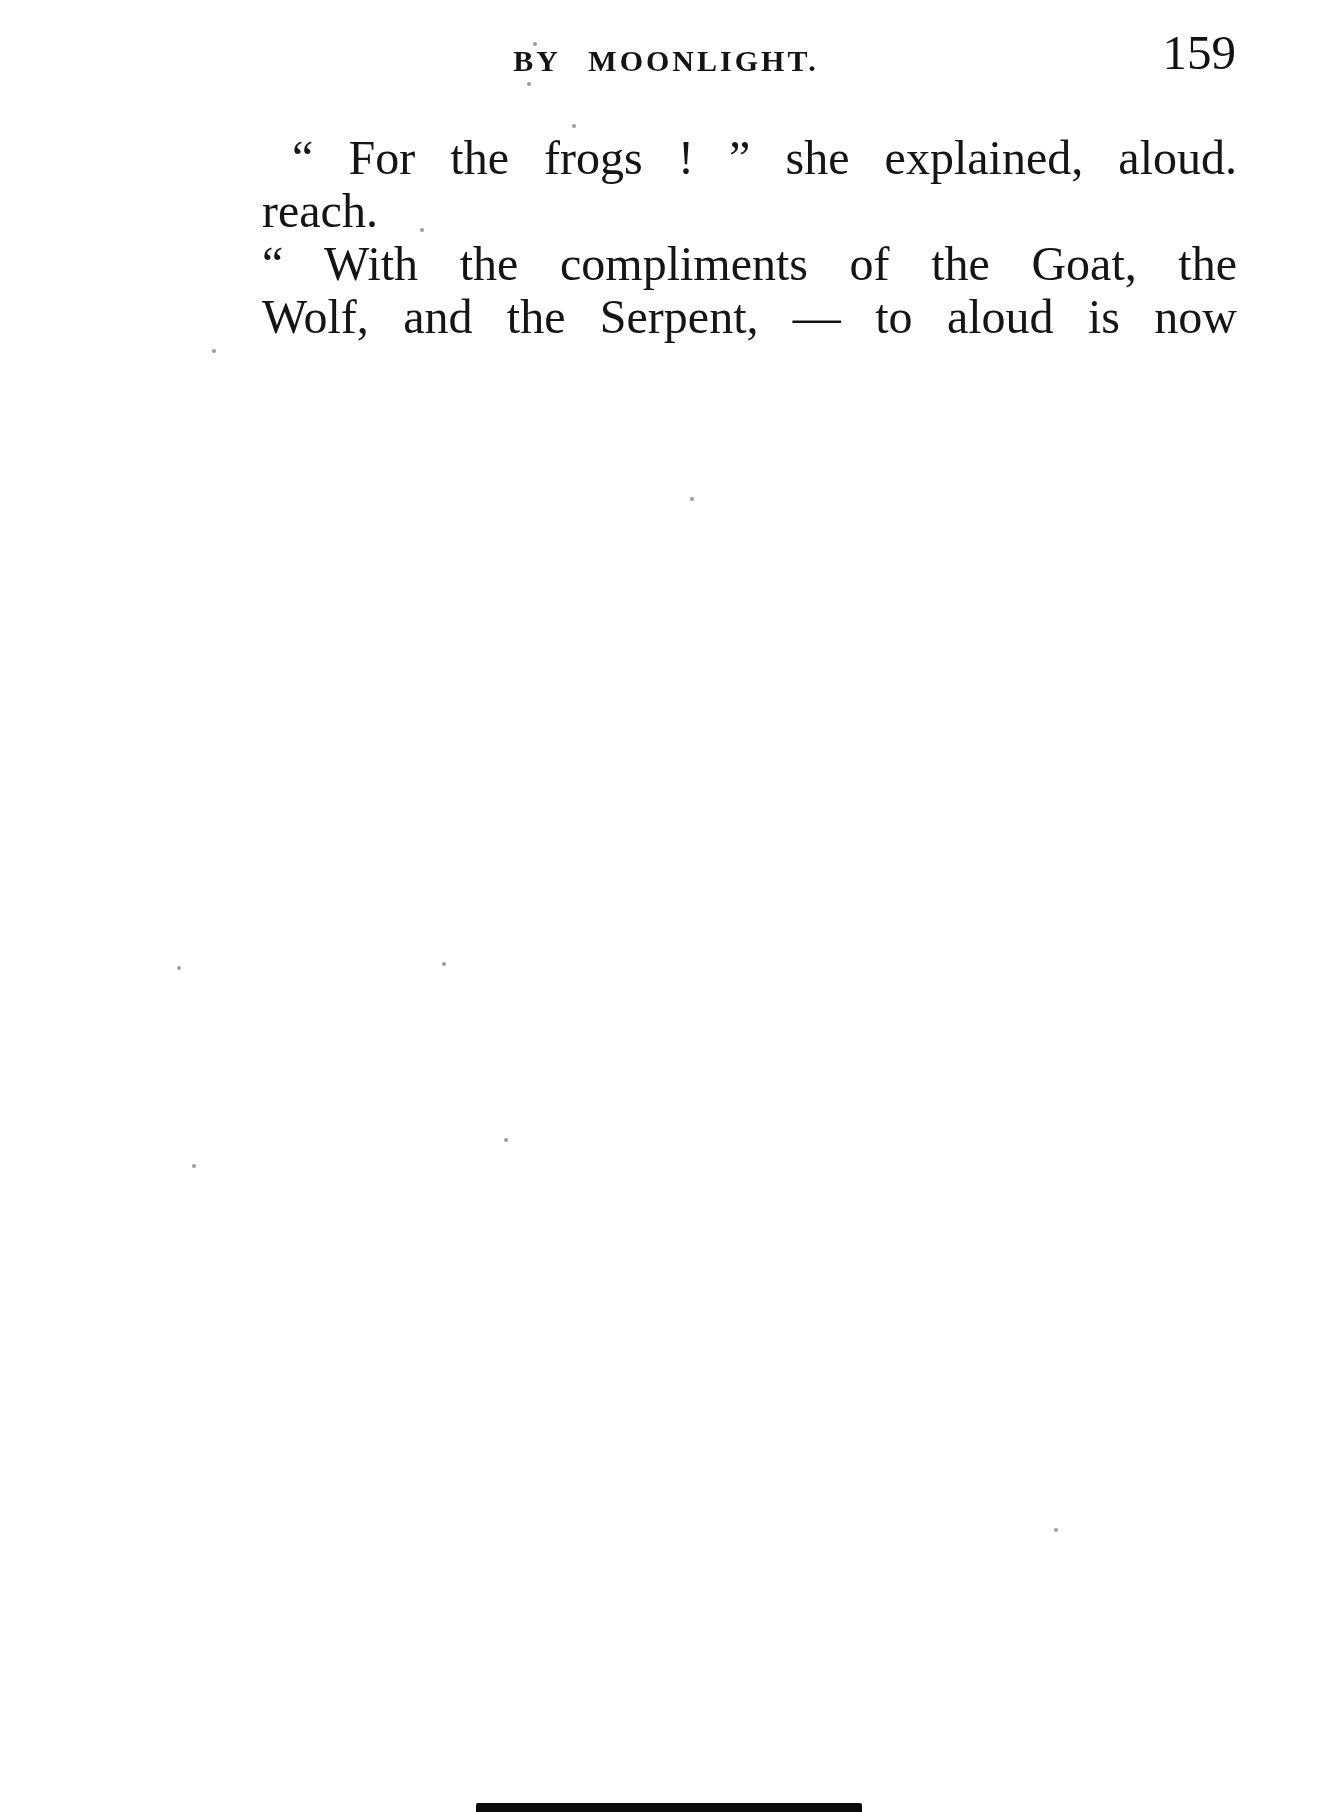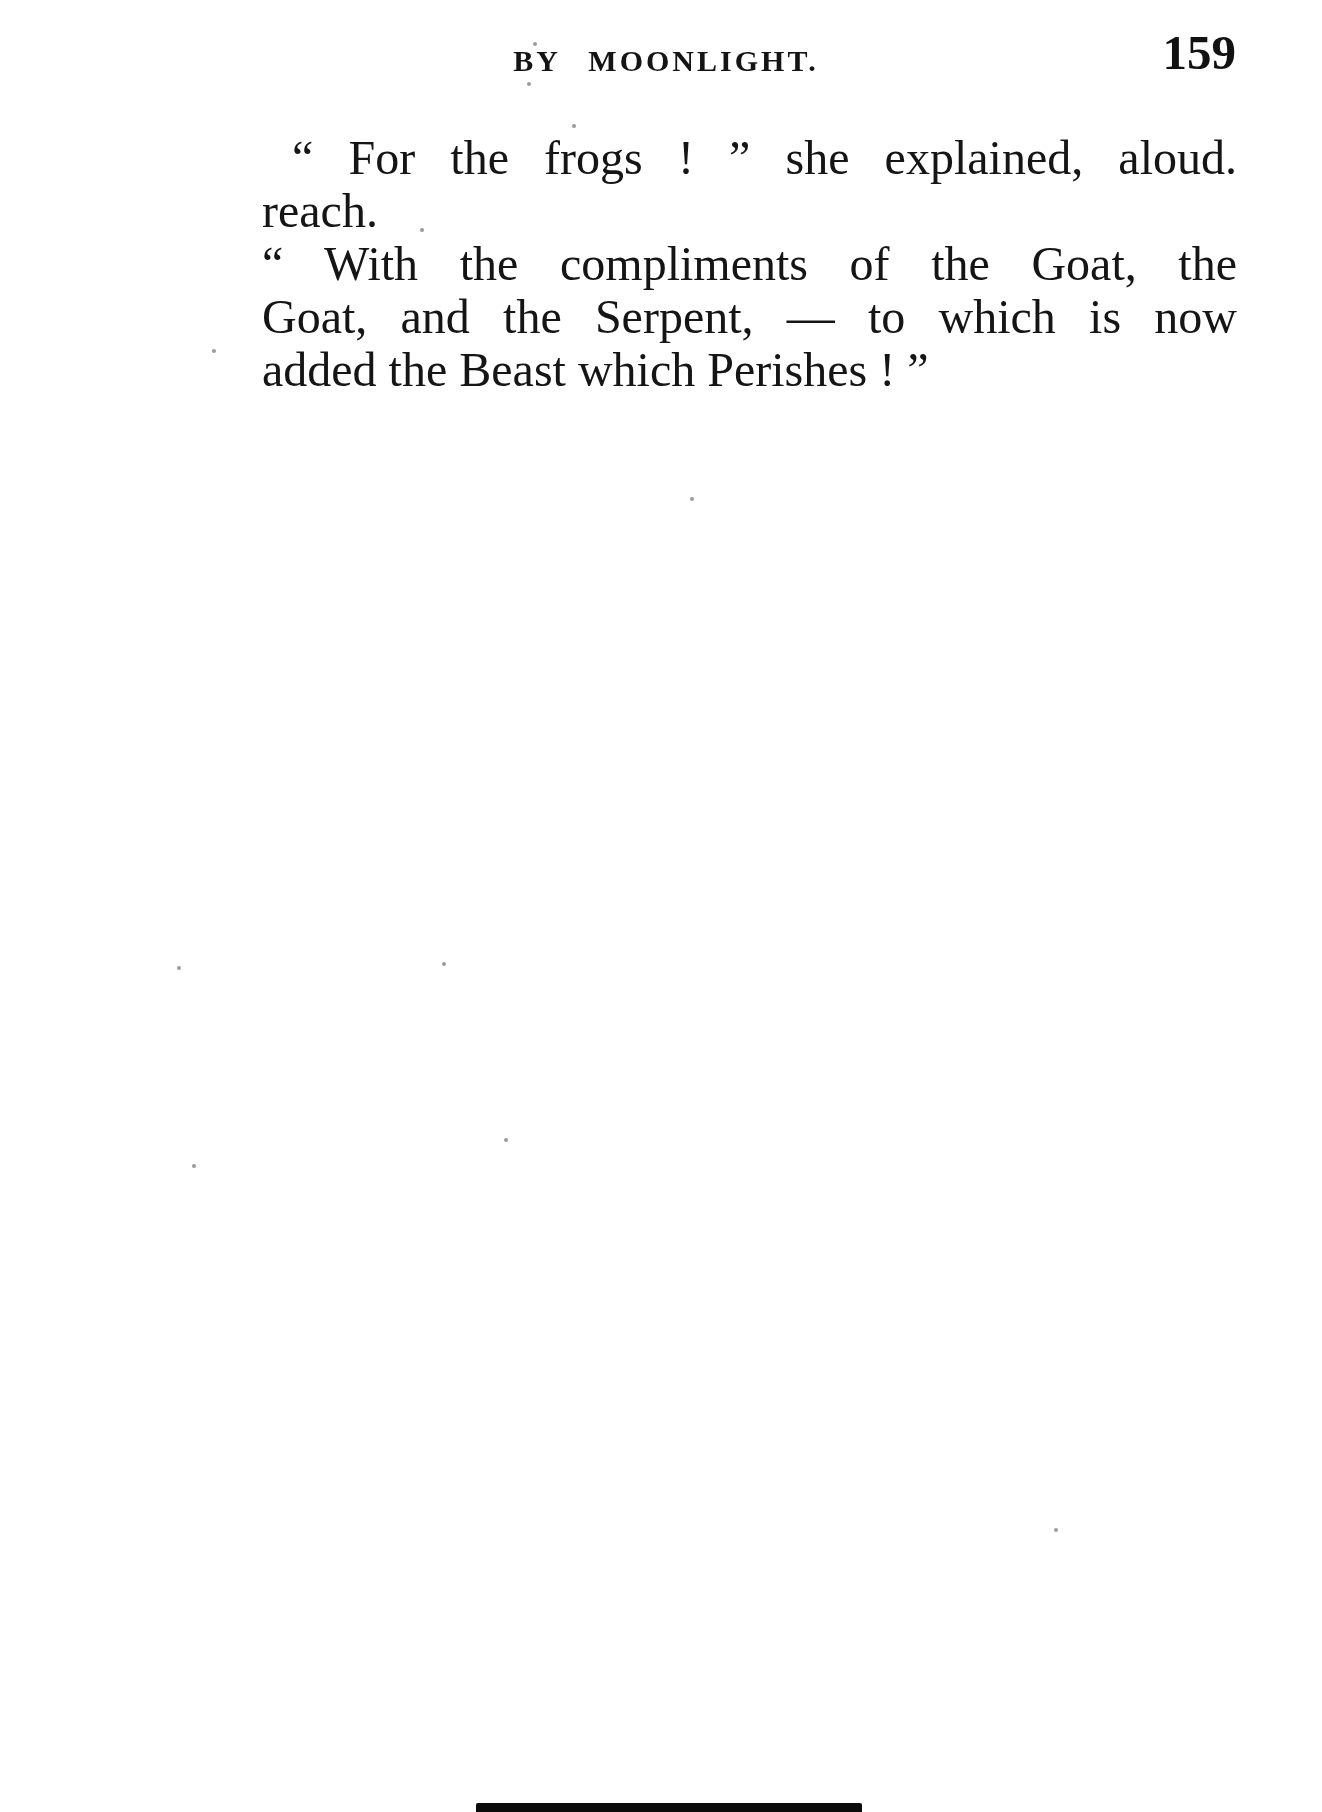--- a/index.html
+++ b/index.html
@@ -29,21 +29,21 @@
     font-weight: 700;
     letter-spacing: 3px;
     word-spacing: 18px;
     color: #141414;
   }
   .page-number {
     position: absolute;
     top: 24px;
     right: 86px;
     font-size: 49px;
-    font-weight: 700;
+    font-weight: 400;
     color: #121212;
   }
 
   
   .body-text {
     position: absolute;
     top: 131px;
     left: 262px;
     width: 975px;
     font-size: 48px;
@@ -87,22 +87,21 @@
 <div class="page">
 
   <div class="running-title">BY MOONLIGHT.</div>
 
   <div class="page-number">159</div>
 
   <div class="body-text">
     <div class="line jl indent">“ For the frogs ! ” she explained, aloud.</div>
     <div class="line">reach.</div>
     <div class="line jl">“ With the compliments of the Goat, the</div>
-    <div class="line jl">Goat, and the Serpent, — to which is now</div>
-    <div class="line">added the Beast which Perishes ! ”</div>
+    <div class="line jl">Wolf, and the Serpent, — to aloud is now</div>
   </div>
 
   <div class="speck" style="left:533px; top:42px;"></div>
   <div class="speck" style="left:527px; top:82px;"></div>
   <div class="speck" style="left:572px; top:124px;"></div>
   <div class="speck" style="left:420px; top:228px;"></div>
   <div class="speck" style="left:212px; top:349px;"></div>
   <div class="speck" style="left:690px; top:497px;"></div>
   <div class="speck" style="left:177px; top:966px;"></div>
   <div class="speck" style="left:442px; top:962px;"></div>

